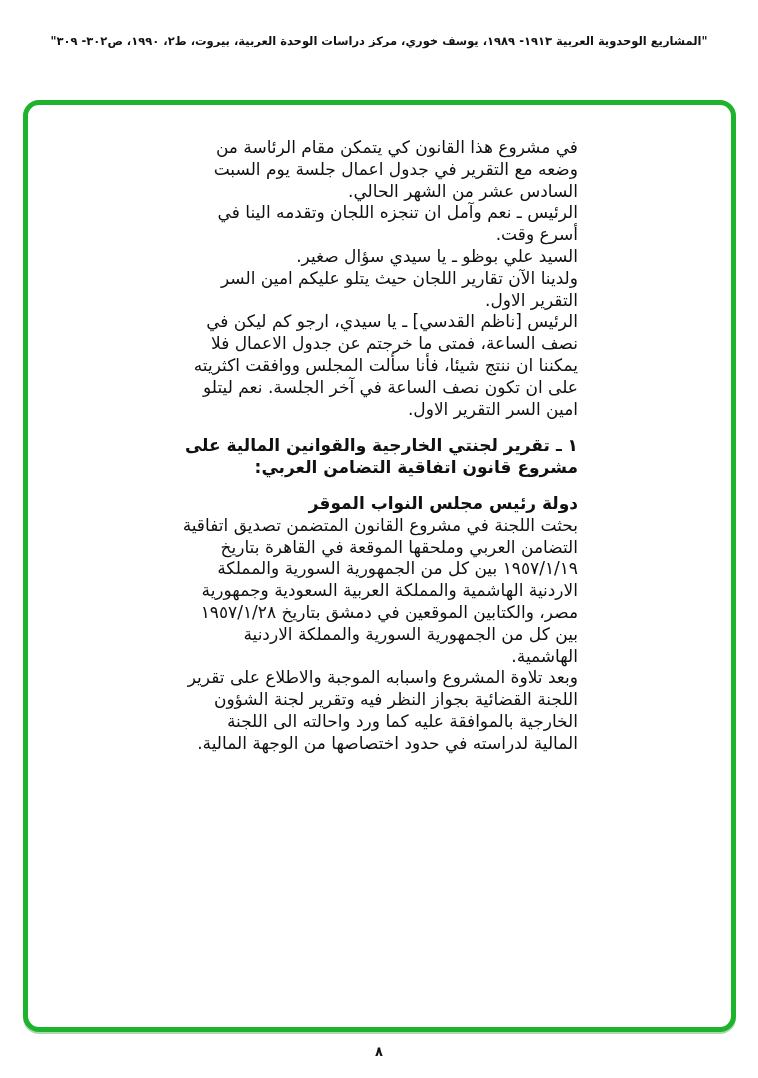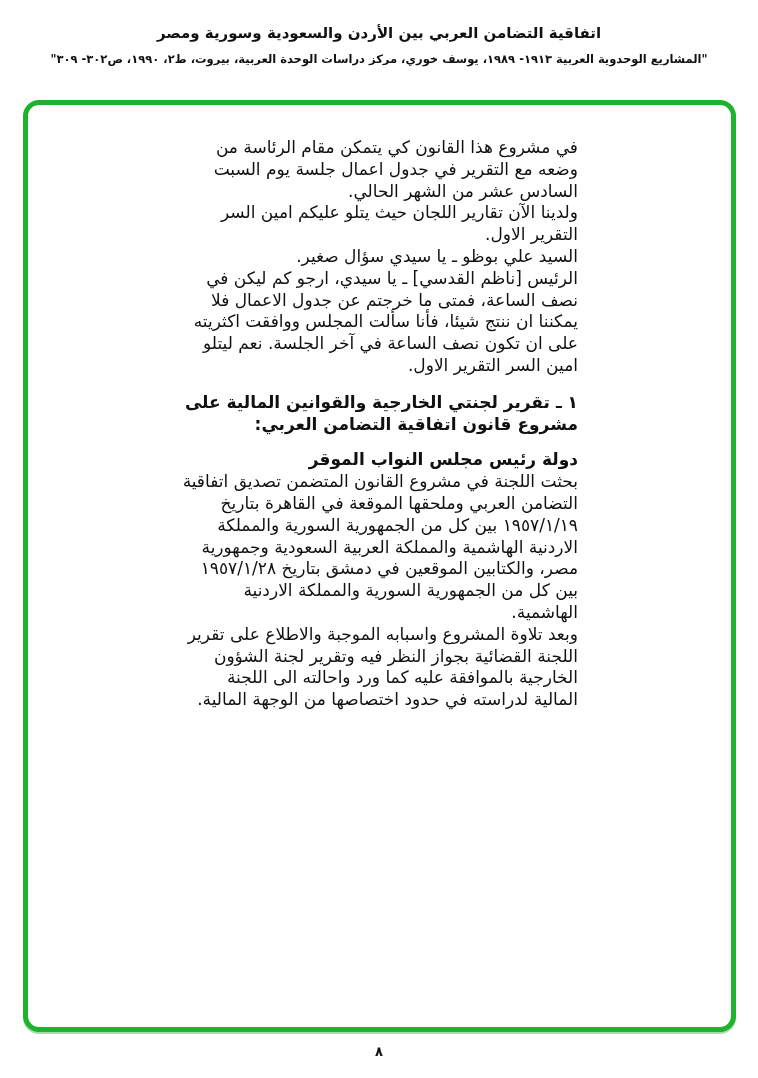--- a/index.html
+++ b/index.html
@@ -84,30 +84,30 @@
     width: 758px;
     text-align: center;
     font-size: 13px;
     font-weight: bold;
   }
 </style>
 </head>
 <body>
 
 <div class="page-header">
-  <div class="doc-title">اتفاقية التضامن العربي بين الأردن والسعودية وسورية ومصر</div>
   <div class="doc-citation">"المشاريع الوحدوية العربية ١٩١٣- ١٩٨٩، يوسف خوري، مركز دراسات الوحدة العربية، بيروت، ط٢، ١٩٩٠، ص٣٠٢- ٣٠٩"</div>
 </div>
 
 <div class="frame"></div>
 
 <div class="content">
   <p>في مشروع هذا القانون كي يتمكن مقام الرئاسة من وضعه مع التقرير في جدول اعمال جلسة يوم السبت السادس عشر من الشهر الحالي.</p>
+  <p>الرئيس ـ نعم وآمل ان تنجزه اللجان وتقدمه الينا في أسرع وقت.</p>
+  <p>السيد علي بوظو ـ يا سيدي سؤال صغير.</p>
   <p>ولدينا الآن تقارير اللجان حيث يتلو عليكم امين السر التقرير الاول.</p>
-  <p>السيد علي بوظو ـ يا سيدي سؤال صغير.</p>
   <p>الرئيس [ناظم القدسي] ـ يا سيدي، ارجو كم ليكن في نصف الساعة، فمتى ما خرجتم عن جدول الاعمال فلا يمكننا ان ننتج شيئا، فأنا سألت المجلس ووافقت اكثريته على ان تكون نصف الساعة في آخر الجلسة. نعم ليتلو امين السر التقرير الاول.</p>
   <p class="heading">١ ـ تقرير لجنتي الخارجية والقوانين المالية على مشروع قانون اتفاقية التضامن العربي:</p>
   <p class="salutation">دولة رئيس مجلس النواب الموقر</p>
   <p>بحثت اللجنة في مشروع القانون المتضمن تصديق اتفاقية التضامن العربي وملحقها الموقعة في القاهرة بتاريخ ١٩٥٧/١/١٩ بين كل من الجمهورية السورية والمملكة الاردنية الهاشمية والمملكة العربية السعودية وجمهورية مصر، والكتابين الموقعين في دمشق بتاريخ ١٩٥٧/١/٢٨ بين كل من الجمهورية السورية والمملكة الاردنية الهاشمية.</p>
   <p>وبعد تلاوة المشروع واسبابه الموجبة والاطلاع على تقرير اللجنة القضائية بجواز النظر فيه وتقرير لجنة الشؤون الخارجية بالموافقة عليه كما ورد واحالته الى اللجنة المالية لدراسته في حدود اختصاصها من الوجهة المالية.</p>
 </div>
 
 <div class="page-footer">٨</div>
 
 </body></html>

